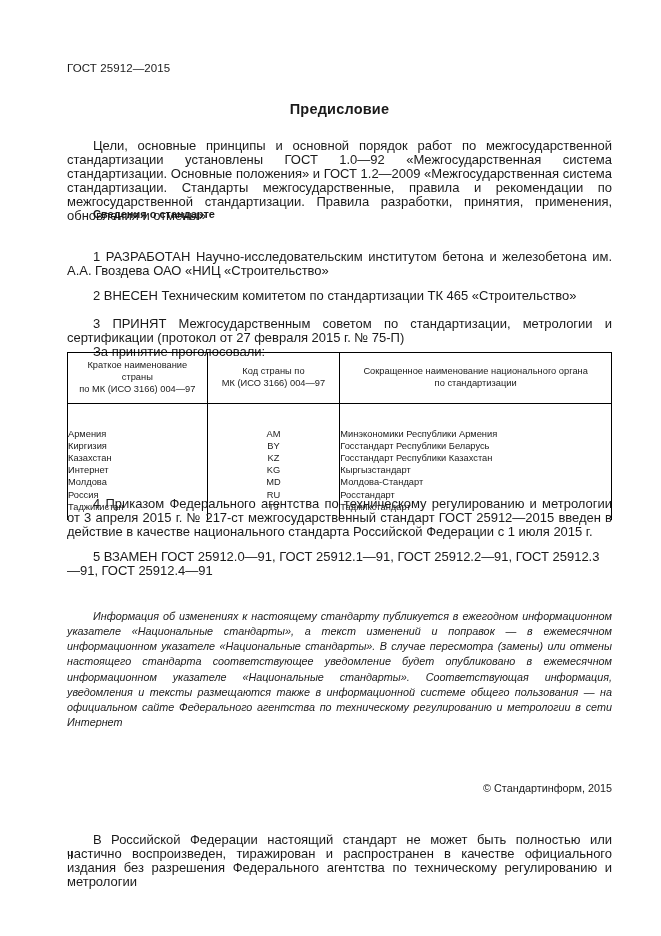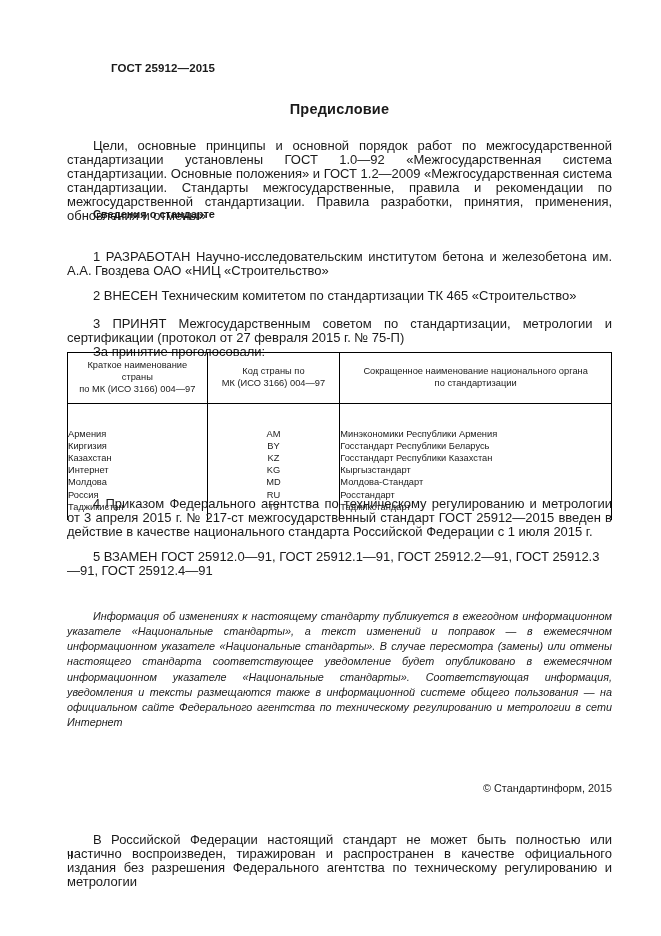--- a/index.html
+++ b/index.html
@@ -26,24 +26,23 @@
     top: 0;
     width: 545px;
   }
 
   
   .running-head {
     position: absolute;
     left: 67px;
     top: 62px;
     font-size: 11.5px;
-    font-weight: bold;
+    font-weight: normal;
     letter-spacing: 0.1px;
     white-space: nowrap;
-    margin-left: 44px;
   }
 
   
   .doc-title {
     position: absolute;
     left: 0;
     top: 91px;
     width: 545px;
     text-align: center;
     font-size: 14.5px;

